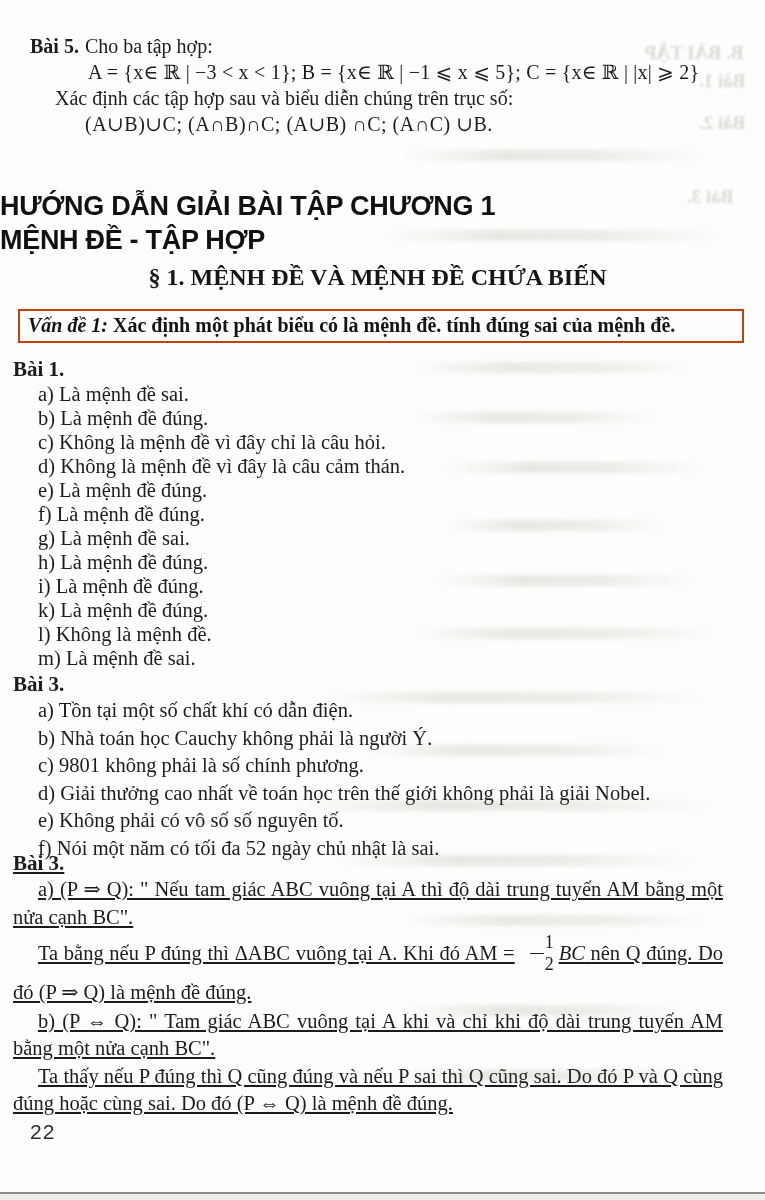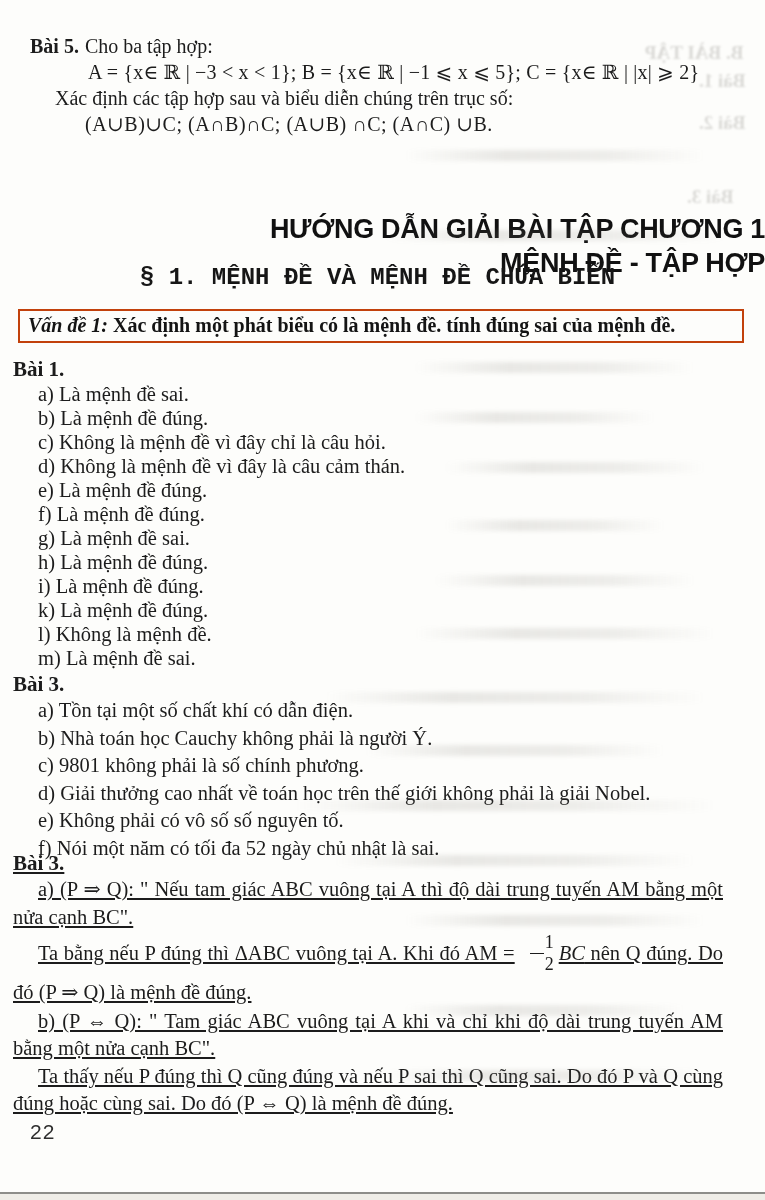--- a/index.html
+++ b/index.html
@@ -11,29 +11,28 @@
   }
   .abs { position:absolute; }
   .lbl { font-weight:bold; margin-right:6px; }
   
   .b5 { top:33px; left:30px; width:710px; font-size:20px; line-height:26px; }
   .b5 .formula { margin-left:58px; letter-spacing:.2px; }
   .b5 .task { margin-left:25px; }
   .b5 .ops { margin-left:55px; letter-spacing:.5px; }
   
   .chap {
-    top:189px; left:0; width:765px; text-align:right;
+    top:189px; left:0; width:765px; text-align:left;
     font-family:"Liberation Sans","DejaVu Sans",sans-serif;
     font-weight:bold; font-size:27px; line-height:34px; color:#111;
     letter-spacing:-0.3px;
-    margin-top:23px;
   }
   .sec {
     top:264px; left:0; width:755px; text-align:center;
-    font-weight:bold; font-size:24px; color:#161616;font-family:Liberation Mono, monospace;
+    font-weight:bold; font-size:24px; color:#161616;
   }
   
   .vande {
     top:309px; left:18px; width:706px; border:2px solid #c2410c;
     padding:3px 8px 4px 8px; font-size:20px; font-weight:bold; color:#141414;
     background:#fdfdfb;
   }
   .vd-label { font-style:italic; font-weight:bold; margin-right:5px; }
   
   .bai { left:13px; width:710px; font-size:20.5px;margin-top:12px; }

